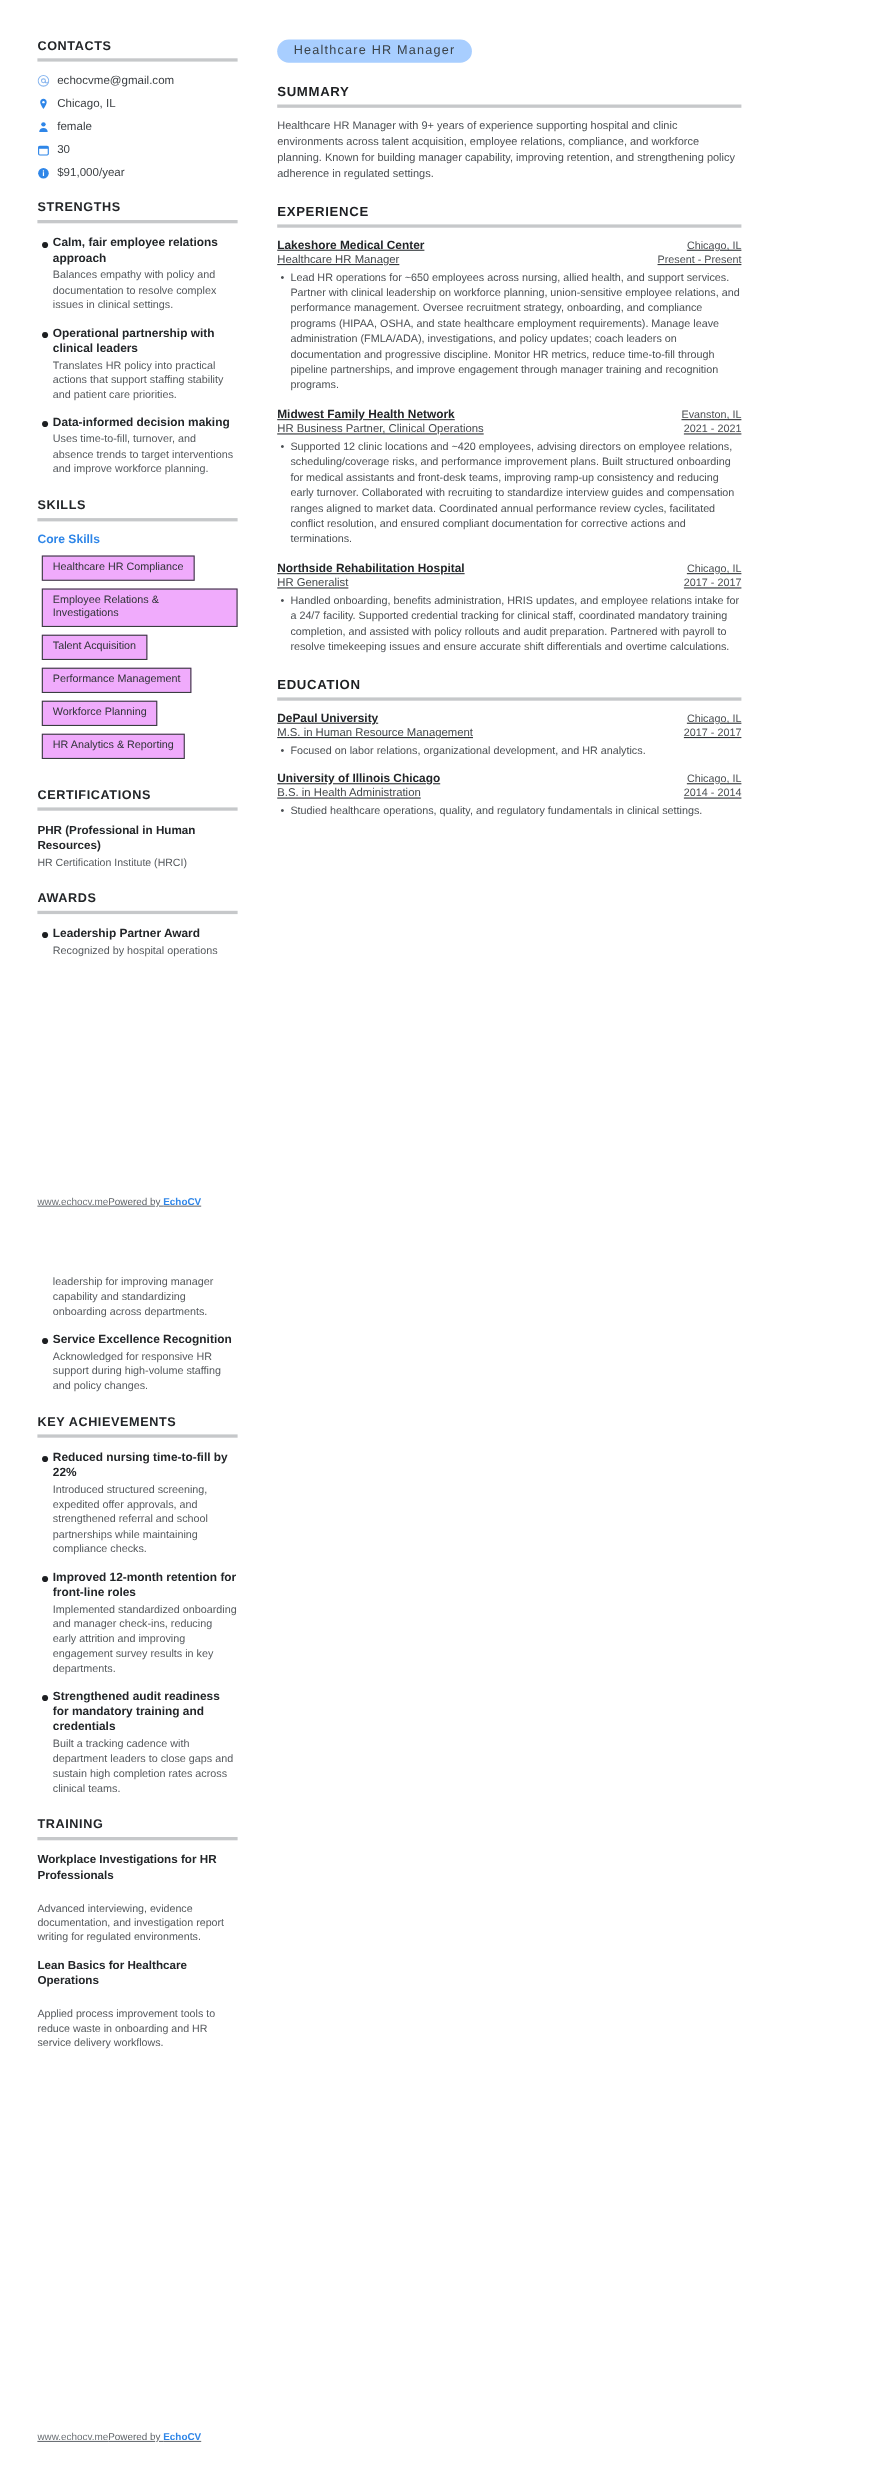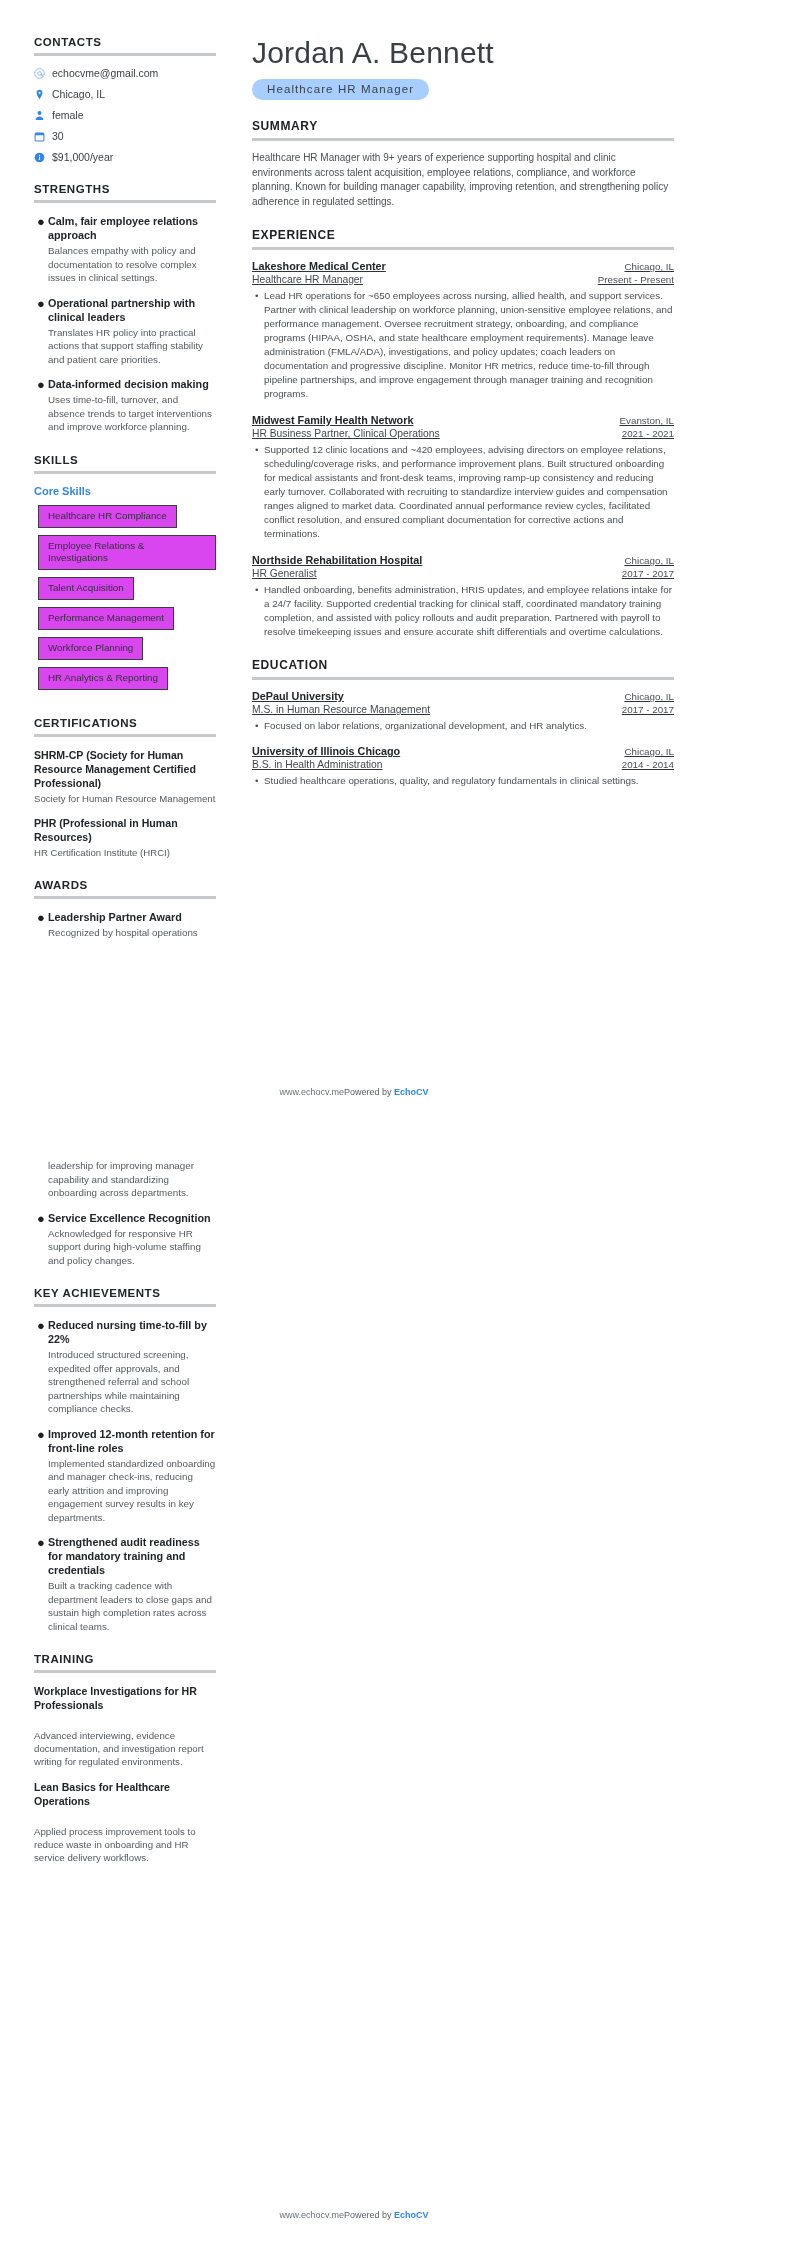--- a/index.html
+++ b/index.html
@@ -80,21 +80,21 @@
     margin-bottom: 8px;
   }
   .chip {
     display: inline-block;
     border: 1px solid #3a3d40;
     padding: 4px 9px 5px 9px;
     font-size: 9.8px;
     color: #2f3337;
     margin: 0 0 7px 4px;
     line-height: 12px;
-    background: #d946ef;
+    background: #f0abfc;
   }
 
   
   .cert-item { margin-bottom: 11px; }
   .cert-name {
     font-size: 10.6px;
     font-weight: bold;
     color: #222528;
     line-height: 14px;
   }
@@ -173,24 +173,25 @@
 
   .edu { margin-bottom: 12px; }
 
   
   .footer {
     position: absolute;
     left: 34px;
     right: 34px;
     bottom: 26px;
     display: flex;
-    justify-content: center;
+    justify-content: flex-start;
     align-items: baseline;
     font-size: 9px;
     color: #6b7075;
+    text-decoration: underline;
   }
   .footer-brand { color: #5c6166; }
   .footer-brand b { color: #2f86e8; font-weight: bold; }
 </style>
 </head>
 <body>
 
 <div class="page">
   <div class="page-inner">
 
@@ -281,24 +282,20 @@
           <div><span class="chip">Performance Management</span></div>
           <div><span class="chip">Workforce Planning</span></div>
           <div><span class="chip">HR Analytics &amp; Reporting</span></div>
         </div>
       </div>
 
       <div class="sec-block">
         <div class="sec-title">CERTIFICATIONS</div>
         <div class="sec-rule"></div>
         <div class="cert-item">
-          <div class="cert-name">SHRM-CP (Society for Human Resource Management Certified Professional)</div>
-          <div class="cert-org">Society for Human Resource Management</div>
-        </div>
-        <div class="cert-item">
           <div class="cert-name">PHR (Professional in Human Resources)</div>
           <div class="cert-org">HR Certification Institute (HRCI)</div>
         </div>
       </div>
 
       <div class="sec-block">
         <div class="sec-title">AWARDS</div>
         <div class="sec-rule"></div>
         <div class="bullet-item">
           <div class="bullet-dot">●</div>
@@ -306,21 +303,20 @@
             <div class="bullet-head">Leadership Partner Award</div>
             <div class="bullet-desc">Recognized by hospital operations</div>
           </div>
         </div>
       </div>
 
     </div>
 
     <div class="right-col">
 
-      <div class="name">Jordan A. Bennett</div>
       <div class="headline-badge">Healthcare HR Manager</div>
 
       <div class="r-sec-block">
         <div class="r-sec-title">SUMMARY</div>
         <div class="r-sec-rule"></div>
         <div class="summary-text">Healthcare HR Manager with 9+ years of experience supporting hospital and clinic environments across talent acquisition, employee relations, compliance, and workforce planning. Known for building manager capability, improving retention, and strengthening policy adherence in regulated settings.</div>
       </div>
 
       <div class="r-sec-block">
         <div class="r-sec-title">EXPERIENCE</div>

